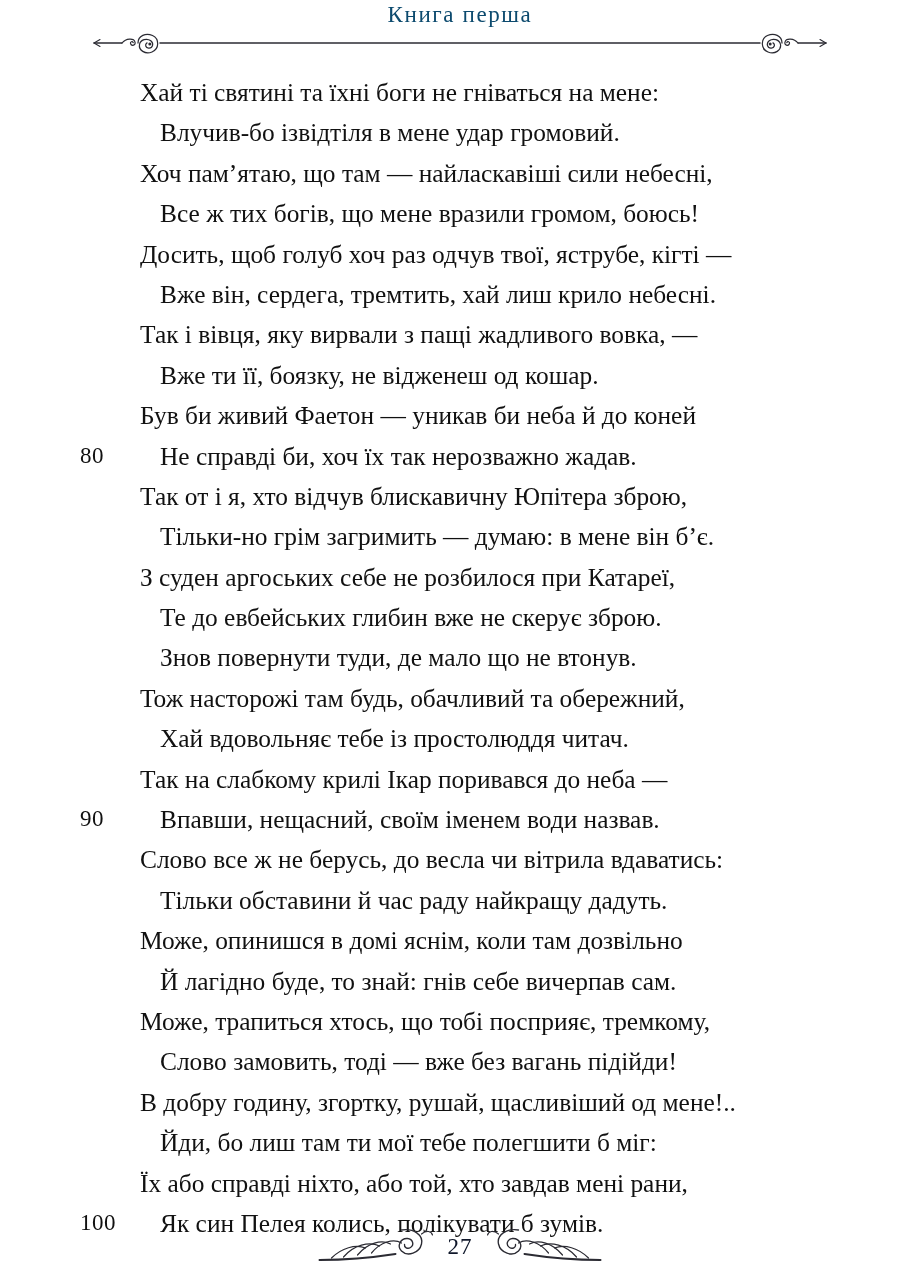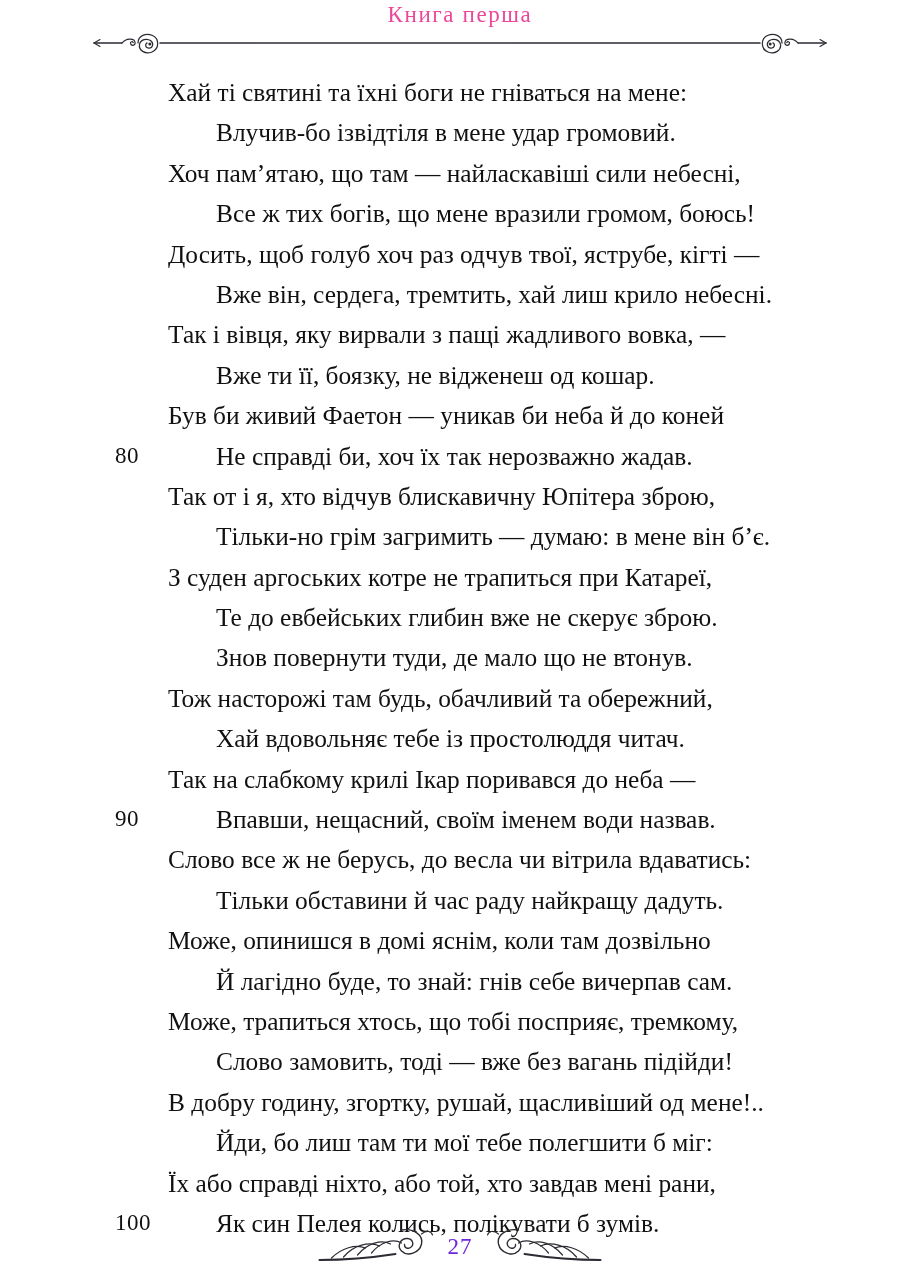--- a/index.html
+++ b/index.html
@@ -19,21 +19,21 @@
 
   
   .running-head {
     position: absolute;
     top: 2px;
     left: 0;
     width: 920px;
     text-align: center;
     font-size: 23px;
     letter-spacing: 1.6px;
-    color: #ec4899;
+    color: #0c4a6e;
     white-space: nowrap;
   }
   .head-rule {
     position: absolute;
     top: 30px;
     left: 92px;
     width: 736px;
     height: 26px;
   }
 
@@ -44,35 +44,34 @@
     left: 0;
     width: 920px;
   }
   .vline {
     position: relative;
     height: 40.4px;
     line-height: 40.4px;
     white-space: nowrap;
     font-size: 25.4px;
     color: #111111;
-    margin-left: 28px;
   }
   .vline .txt {
     position: absolute;
     top: 0;
     left: 140px;
   }
   .vline.indent .txt {
-    left: 188px;
+    left: 160px;
     text-align: center;
   }
   .vline .num {
     position: absolute;
     top: 0;
-    left: 87px;
+    left: 80px;
     font-size: 23px;
     letter-spacing: 0.5px;
     color: #111111;
     font-family: Liberation Serif, serif;
   }
 
   
   .folio {
     position: absolute;
     bottom: 14px;
@@ -85,21 +84,21 @@
     left: 50%;
     bottom: 0;
     transform: translateX(-50%);
     display: flex;
     align-items: flex-end;
     gap: 14px;
   }
   .folio-num {
     font-size: 23px;
     letter-spacing: 1px;
-    color: #6d28d9;
+    color: #0f172a;
     padding-bottom: 6px;
   }
   svg { display: block; }
 </style>
 </head>
 <body>
 
 <div class="page">
 
   <div class="running-head">Книга перша</div>
@@ -161,21 +160,21 @@
         <span class="num">80</span>
         <span class="txt">Не справді би, хоч їх так нерозважно жадав.</span>
       </div>
       <div class="vline">
         <span class="txt">Так от і я, хто відчув блискавичну Юпітера зброю,</span>
       </div>
       <div class="vline indent">
         <span class="txt">Тільки-но грім загримить — думаю: в мене він б’є.</span>
       </div>
       <div class="vline">
-        <span class="txt">З суден аргоських котре не трапиться при Катареї,</span>
+        <span class="txt">З суден аргоських себе не розбилося при Катареї,</span>
       </div>
       <div class="vline indent">
         <span class="txt">Те до евбейських глибин вже не скерує зброю.</span>
       </div>
       <div class="vline indent">
         <span class="txt">Знов повернути туди, де мало що не втонув.</span>
       </div>
       <div class="vline">
         <span class="txt">Тож насторожі там будь, обачливий та обережний,</span>
       </div>

